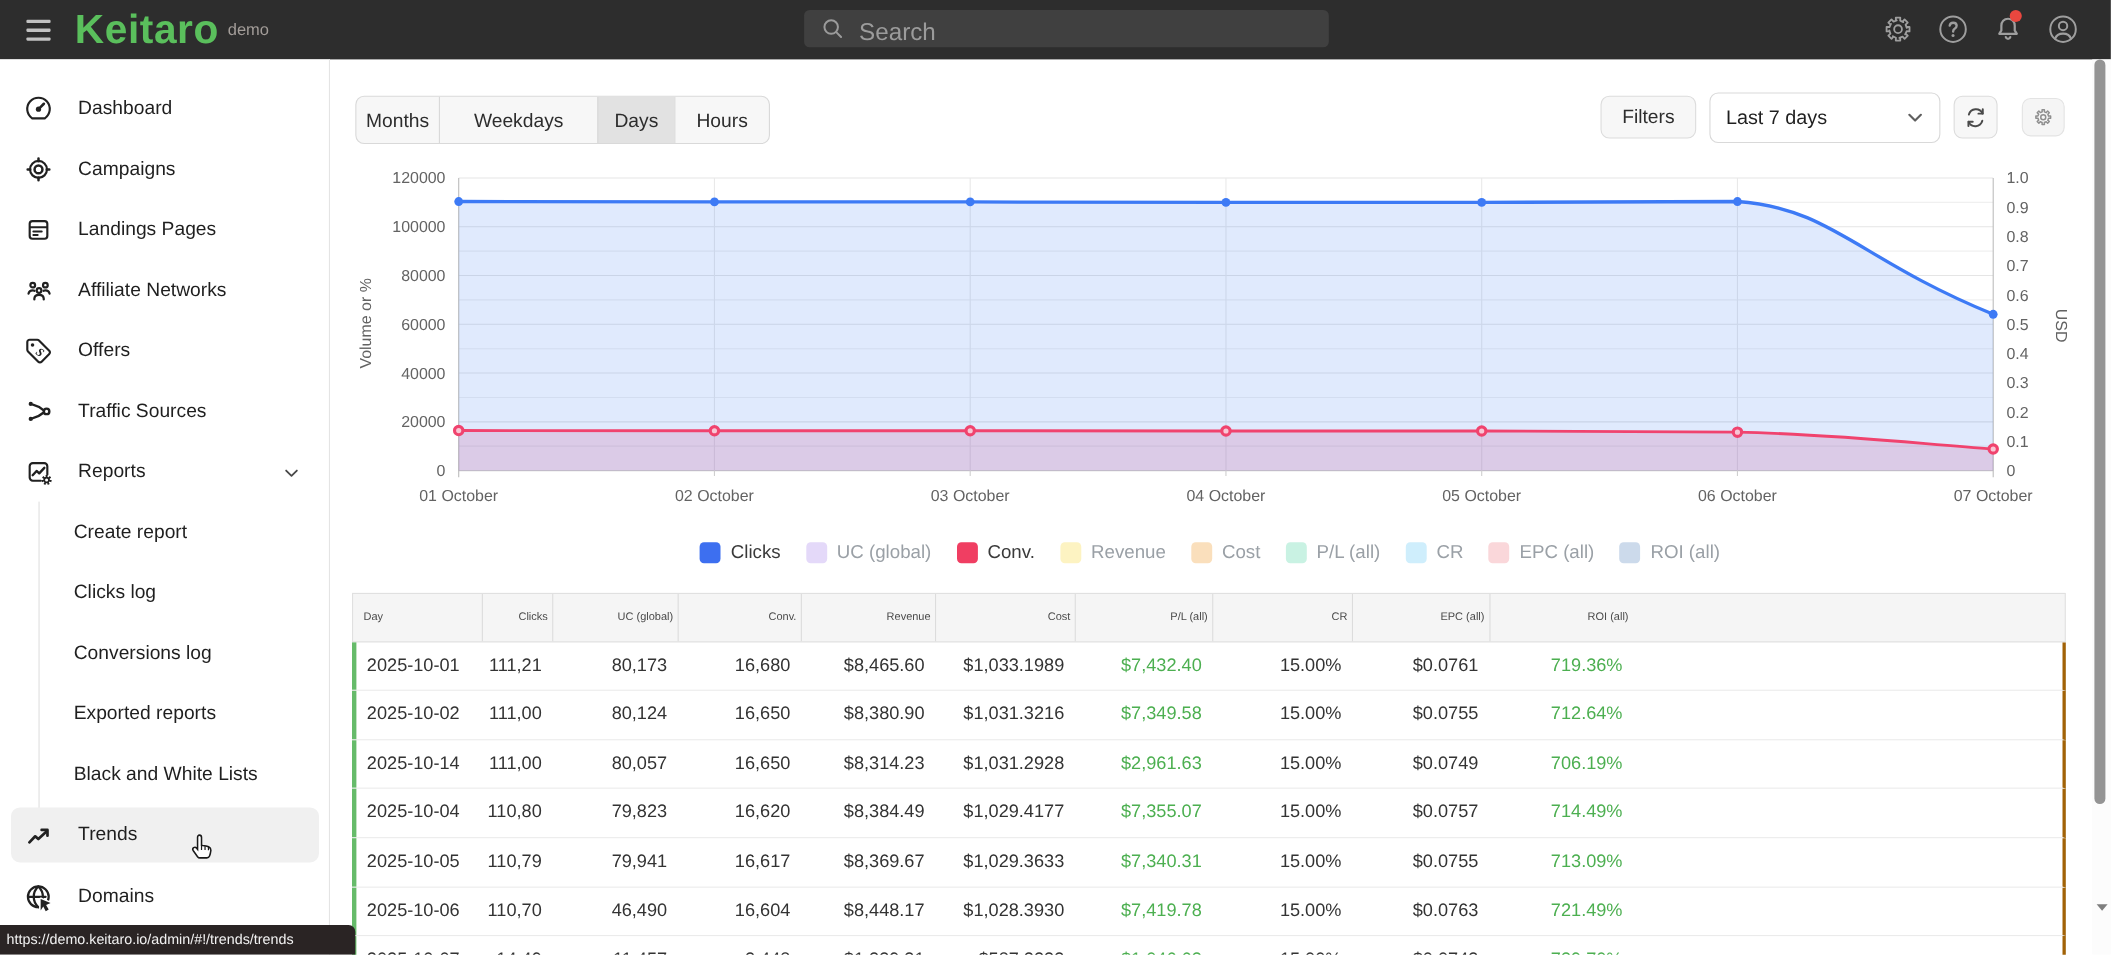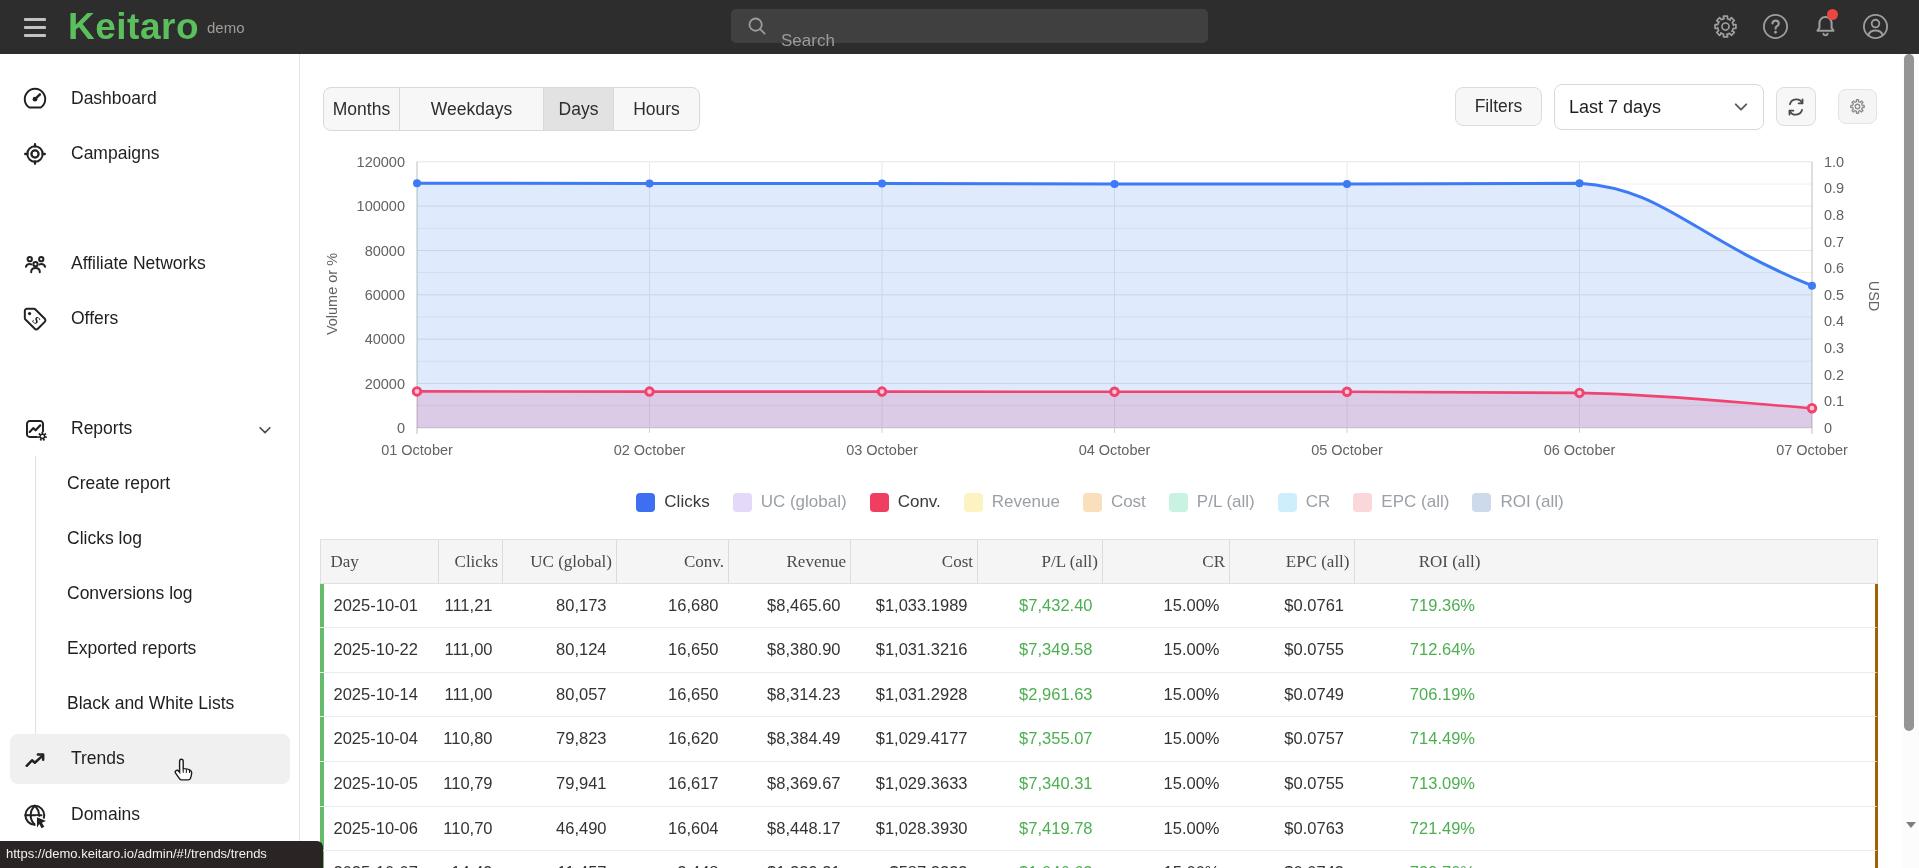--- a/index.html
+++ b/index.html
@@ -3,21 +3,21 @@
 * { margin:0; padding:0; box-sizing:border-box; }
 html,body { width:1919px; height:868px; overflow:hidden; background:#fff;
   font-family:"Liberation Sans",sans-serif; position:relative; }
 #topbar { position:absolute; left:0; top:0; width:1919px; height:54px; background:#2d2d2d; }
 #burger { position:absolute; left:24px; top:18px; width:22px; }
 #burger div { height:2.6px; background:#c2c2c2; margin-bottom:5.4px; border-radius:1px; }
 #logo { position:absolute; left:68px; top:6px; font-size:37px; font-weight:bold; color:#5abf5c; letter-spacing:0.5px; }
 #demo { position:absolute; left:207px; top:19px; font-size:15px; color:#a39d99; }
 #sbox { position:absolute; left:731px; top:9px; width:477px; height:34px; background:#404040; border-radius:5px; }
 #sbox svg { position:absolute; left:15px; top:6px; }
-#sbox span { position:absolute; left:50px; top:22px; font-size:17px; color:#9b9b9b; }
+#sbox span { position:absolute; left:50px; top:7px; font-size:22px; color:#9b9b9b; }
 .tic { position:absolute; top:14px; }
 #reddot { position:absolute; left:1827px; top:9px; width:11px; height:11px; border-radius:50%; background:#e9473f; }
 #side { position:absolute; left:0; top:54px; width:300px; height:814px; background:#fff; border-right:1px solid #e4e4e4; }
 .mi { position:absolute; left:0; width:300px; height:54px; }
 .mic { position:absolute; left:22px; top:14px; }
 .mi .mt { position:absolute; left:71px; top:16px; font-size:17.5px; color:#1f1f1f; }
 .mi.sub .mt { left:67px; }
 .chev { position:absolute; left:256px; top:19px; }
 #tree { position:absolute; left:35px; top:402px; width:1px; height:281px; background:#e0e0e0; }
 #selrow { position:absolute; left:10px; top:680px; width:280px; height:50px; background:#f0f0f0; border-radius:8px; }
@@ -41,21 +41,21 @@
   border:1px solid #e3e3e3; border-radius:8px; text-align:center; padding-top:8px; }
 #legend { position:absolute; left:320px; top:492px; width:1560px; display:flex; justify-content:center; gap:23px; }
 .li { display:inline-flex; align-items:center; gap:9px; }
 .sq { width:19px; height:19px; border-radius:4px; display:inline-block; }
 .lt { font-size:17px; }
 .lt.on { color:#3a3a3a; }
 .lt.off { color:#9aa0a6; }
 #tbl { position:absolute; left:319.5px; top:539px; width:1558px; }
 .trh { display:flex; height:44.5px; background:#f5f5f5; border-top:1px solid #e0e0e0;
   border-bottom:1px solid #e0e0e0; border-left:1px solid #e0e0e0; border-right:1px solid #e0e0e0; }
-.th { font-size:17px; color:#4a4a4a; line-height:43px; border-left:1px solid #dcdcdc;font-family:Liberation Serif, serif; }
+.th { font-size:10px; color:#4a4a4a; line-height:43px; border-left:1px solid #dcdcdc; }
 .th:first-child { border-left:none; }
 .th.fill { flex:1; border-left:none; }
 .tr { display:flex; height:44.65px; border-bottom:1px solid #ebebeb; border-right:3px solid #a16207; }
 .tr .td:first-child { border-left:4.5px solid #66bb6a; }
 .td { font-size:16.5px; color:#333; line-height:43px; overflow:hidden; white-space:nowrap; }
 .td.fill { flex:1; }
 .l { text-align:left; padding-left:10px; }
 .r { text-align:right; padding-right:4px; }
 .g { color:#4caf50; }
 #urlbar { position:absolute; left:0; top:841px; width:323px; height:27px; background:#2a2424;
@@ -110,38 +110,54 @@
       <span class="mt">Campaigns</span>
     </div>
     <div class="mi" style="top:18px">
       <span class="mic"><svg width="26" height="26" viewBox="0 0 24 24" fill="none" stroke="#212121" stroke-width="1.8" stroke-linecap="round" stroke-linejoin="round">
           <path d="M6.7,19.9 A9.45,9.45 0 1 1 17.3,19.9 Z"></path>
           <circle cx="12" cy="12.2" r="2.2" fill="#212121" stroke="none"></circle>
           <path d="M13.5,10.7 L16.5,7.7" stroke-width="2.2"></path>
         </svg></span>
       <span class="mt">Dashboard</span>
     </div>
+    <div class="mi" style="top:128px">
+      <span class="mic"><svg width="26" height="26" viewBox="0 0 24 24" fill="none" stroke="#212121" stroke-width="1.8" stroke-linecap="round" stroke-linejoin="round">
+          <rect x="4.6" y="4.6" width="14.8" height="14.8" rx="2.3"></rect>
+          <path d="M5,9.7h14 M7.7,13.3h7 M7.7,16.2h3.6" stroke-width="1.7"></path>
+        </svg></span>
+      <span class="mt">Landings Pages</span>
+    </div>
     <div class="mi" style="top:183px">
       <span class="mic"><svg width="27" height="27" viewBox="0 0 24 24" fill="none" stroke="#212121" stroke-width="1.8" stroke-linecap="round" stroke-linejoin="round">
           <circle cx="6.9" cy="7.3" r="1.9"></circle>
           <circle cx="17.1" cy="7.3" r="1.9"></circle>
           <circle cx="12" cy="11.7" r="1.9"></circle>
           <path d="M3.5,14.1c0.4-1.6,1.7-2.5,3.4-2.5c0.5,0,1,0.1,1.4,0.3"></path>
           <path d="M20.5,14.1c-0.4-1.6-1.7-2.5-3.4-2.5c-0.5,0-1,0.1-1.4,0.3"></path>
           <path d="M8.2,18.9v-0.5c0-2.2,1.7-3.3,3.8-3.3s3.8,1.1,3.8,3.3v0.5"></path>
         </svg></span>
       <span class="mt">Affiliate Networks</span>
     </div>
     <div class="mi" style="top:238px">
       <span class="mic"><svg width="26" height="26" viewBox="0 0 24 24" fill="none" stroke="#212121" stroke-width="1.8" stroke-linecap="round" stroke-linejoin="round">
           <path d="M11,2.6H4.6c-1.1,0-2,0.9-2,2V11c0,0.55,0.22,1.05,0.59,1.42l8.6,8.6c0.78,0.78,2.05,0.78,2.83,0l6.4-6.4c0.78-0.78,0.78-2.05,0-2.83l-8.6-8.6C12.05,2.82,11.55,2.6,11,2.6z"></path>
           <circle cx="7" cy="7" r="1.5" fill="#212121" stroke="none"></circle>
           <text x="13.1" y="16.4" font-size="10" font-weight="bold" fill="#212121" stroke="none" text-anchor="middle" transform="rotate(38 13.1 13.4)" font-family="Liberation Serif,serif" font-style="italic">S</text>
         </svg></span>
       <span class="mt">Offers</span>
+    </div>
+    <div class="mi" style="top:293px">
+      <span class="mic"><svg width="26" height="26" viewBox="0 0 24 24" fill="none" stroke="#212121" stroke-width="1.8" stroke-linecap="round" stroke-linejoin="round">
+          <circle cx="5.5" cy="5.7" r="1.8" fill="#212121" stroke="none"></circle>
+          <circle cx="5.5" cy="18.3" r="1.8" fill="#212121" stroke="none"></circle>
+          <circle cx="18.8" cy="12" r="2.3" stroke-width="2"></circle>
+          <path d="M7.3,6.3 C11,7.2 14,9.1 16.4,11.1 M7.3,17.7 C11,16.8 14,14.9 16.4,12.9" stroke-width="2"></path>
+        </svg></span>
+      <span class="mt">Traffic Sources</span>
     </div>
     <div class="mi" style="top:347.5px">
       <span class="mic"><svg width="26" height="26" viewBox="0 0 24 24" fill="none" stroke="#212121" stroke-width="1.8" stroke-linecap="round" stroke-linejoin="round">
           <path d="M13.9,19.4H7.2c-1.4,0-2.6-1.2-2.6-2.6V7.2c0-1.4,1.2-2.6,2.6-2.6h9.6c1.4,0,2.6,1.2,2.6,2.6v6.9"></path>
           <path d="M7.1,14.8l3.3-3.6l2.2,2l4.3-4.6" stroke-width="2"></path>
           <path d="M18.28,16.05 L18.08,16.10 L17.91,14.59 L19.69,14.59 L19.52,16.10 L20.63,16.68 L20.46,16.55 L21.53,15.48 L22.65,16.88 L21.37,17.68 L21.60,18.90 L21.60,18.70 L23.10,18.86 L22.70,20.61 L21.28,20.11 L20.46,21.05 L20.63,20.92 L21.43,22.20 L19.82,22.98 L19.32,21.55 L18.08,21.50 L18.28,21.55 L17.78,22.98 L16.17,22.20 L16.97,20.92 L16.23,19.92 L16.32,20.11 L14.90,20.61 L14.50,18.86 L16.00,18.70 L16.32,17.49 L16.23,17.68 L14.95,16.88 L16.07,15.48 L17.14,16.55 Z" fill="#212121" stroke="none"></path>
           <circle cx="18.8" cy="18.8" r="1.3" fill="#fff" stroke="none"></circle>
         </svg></span>
       <span class="mt">Reports</span>
       <span class="chev"><svg width="18" height="18" viewBox="0 0 24 24" fill="none" stroke="#4a4a4a" stroke-width="2.2" stroke-linecap="round" stroke-linejoin="round">
@@ -337,21 +353,21 @@
       <div class="td r" style="width:112px">16,680</div>
       <div class="td r" style="width:122px">$8,465.60</div>
       <div class="td r" style="width:127px">$1,033.1989</div>
       <div class="td r g" style="width:125px">$7,432.40</div>
       <div class="td r" style="width:127px">15.00%</div>
       <div class="td r" style="width:124.5px">$0.0761</div>
       <div class="td r g" style="width:131px">719.36%</div>
       <div class="td fill"></div>
     </div>
     <div class="tr">
-      <div class="td l" style="width:113.0px">2025-10-22</div>
+      <div class="td l" style="width:113.0px">2025-10-02</div>
       <div class="td r" style="width:64px">111,00</div>
       <div class="td r" style="width:114px">80,124</div>
       <div class="td r" style="width:112px">16,650</div>
       <div class="td r" style="width:122px">$8,380.90</div>
       <div class="td r" style="width:127px">$1,031.3216</div>
       <div class="td r g" style="width:125px">$7,349.58</div>
       <div class="td r" style="width:127px">15.00%</div>
       <div class="td r" style="width:124.5px">$0.0755</div>
       <div class="td r g" style="width:131px">712.64%</div>
       <div class="td fill"></div>

